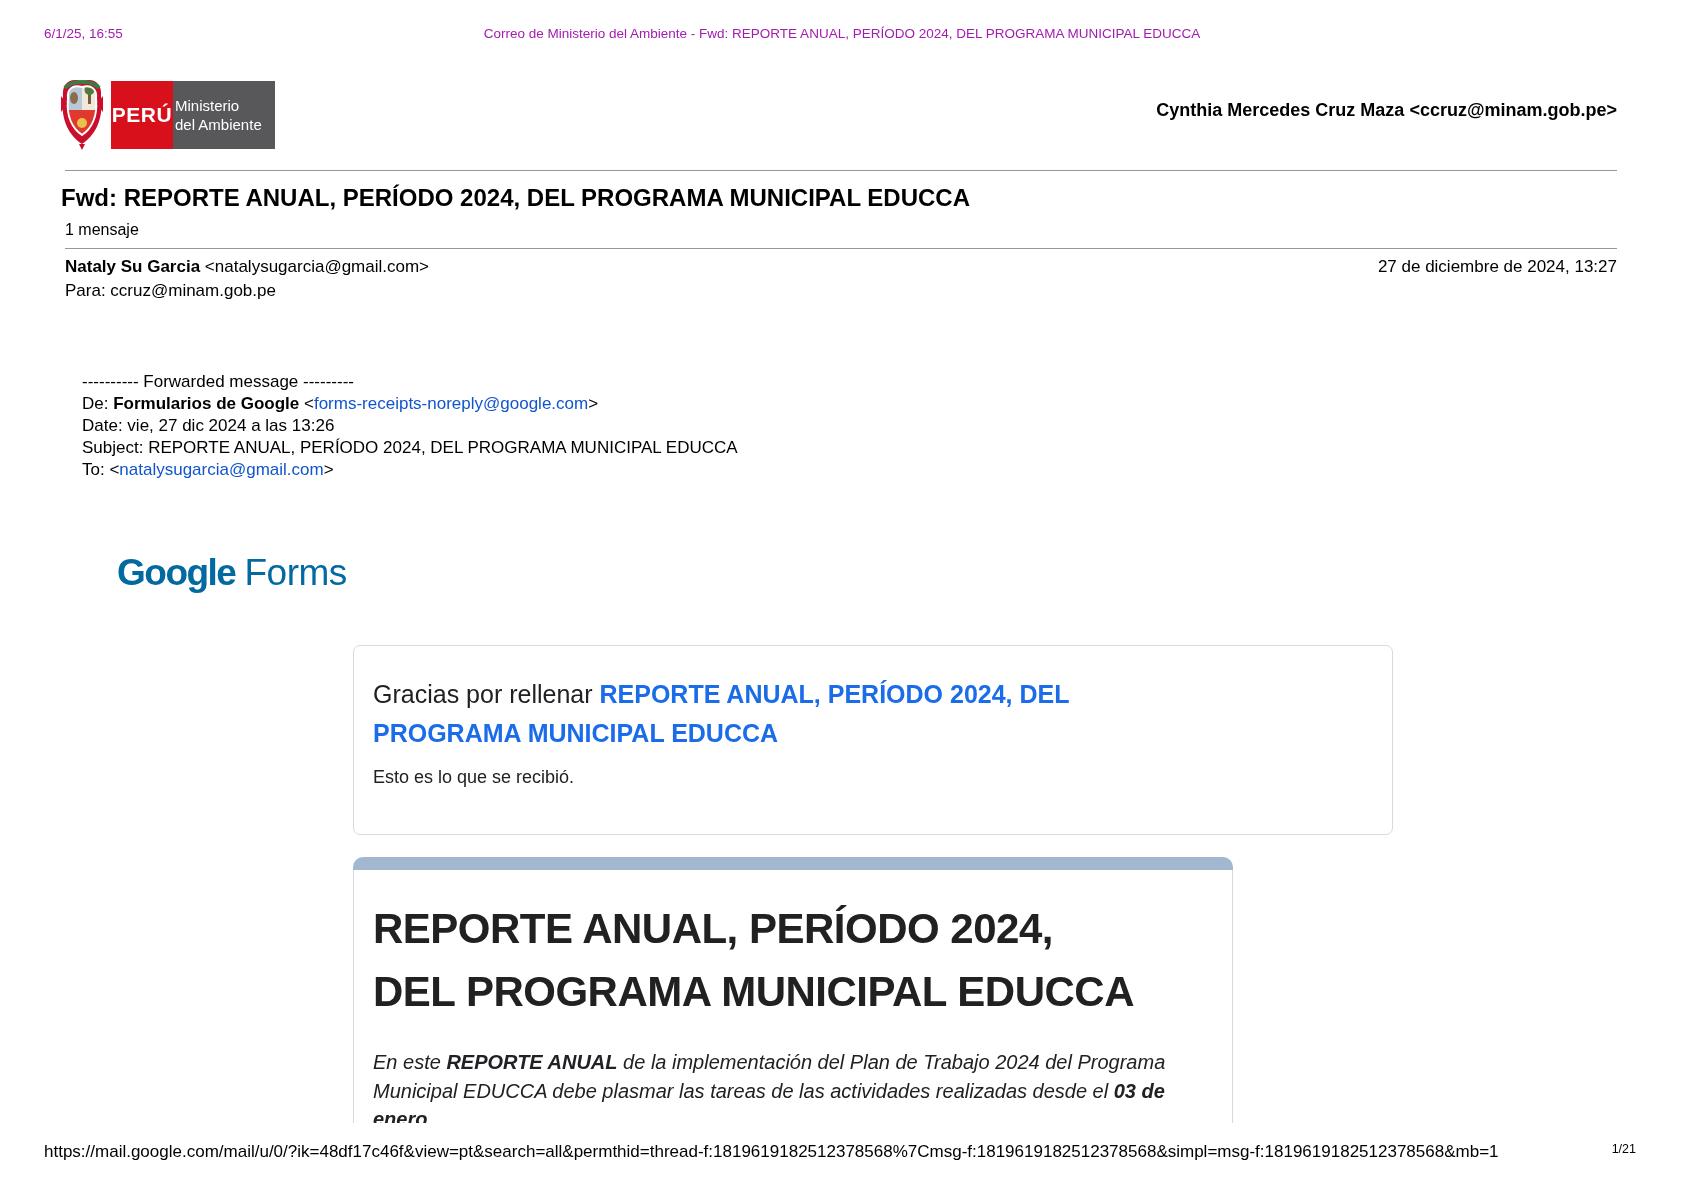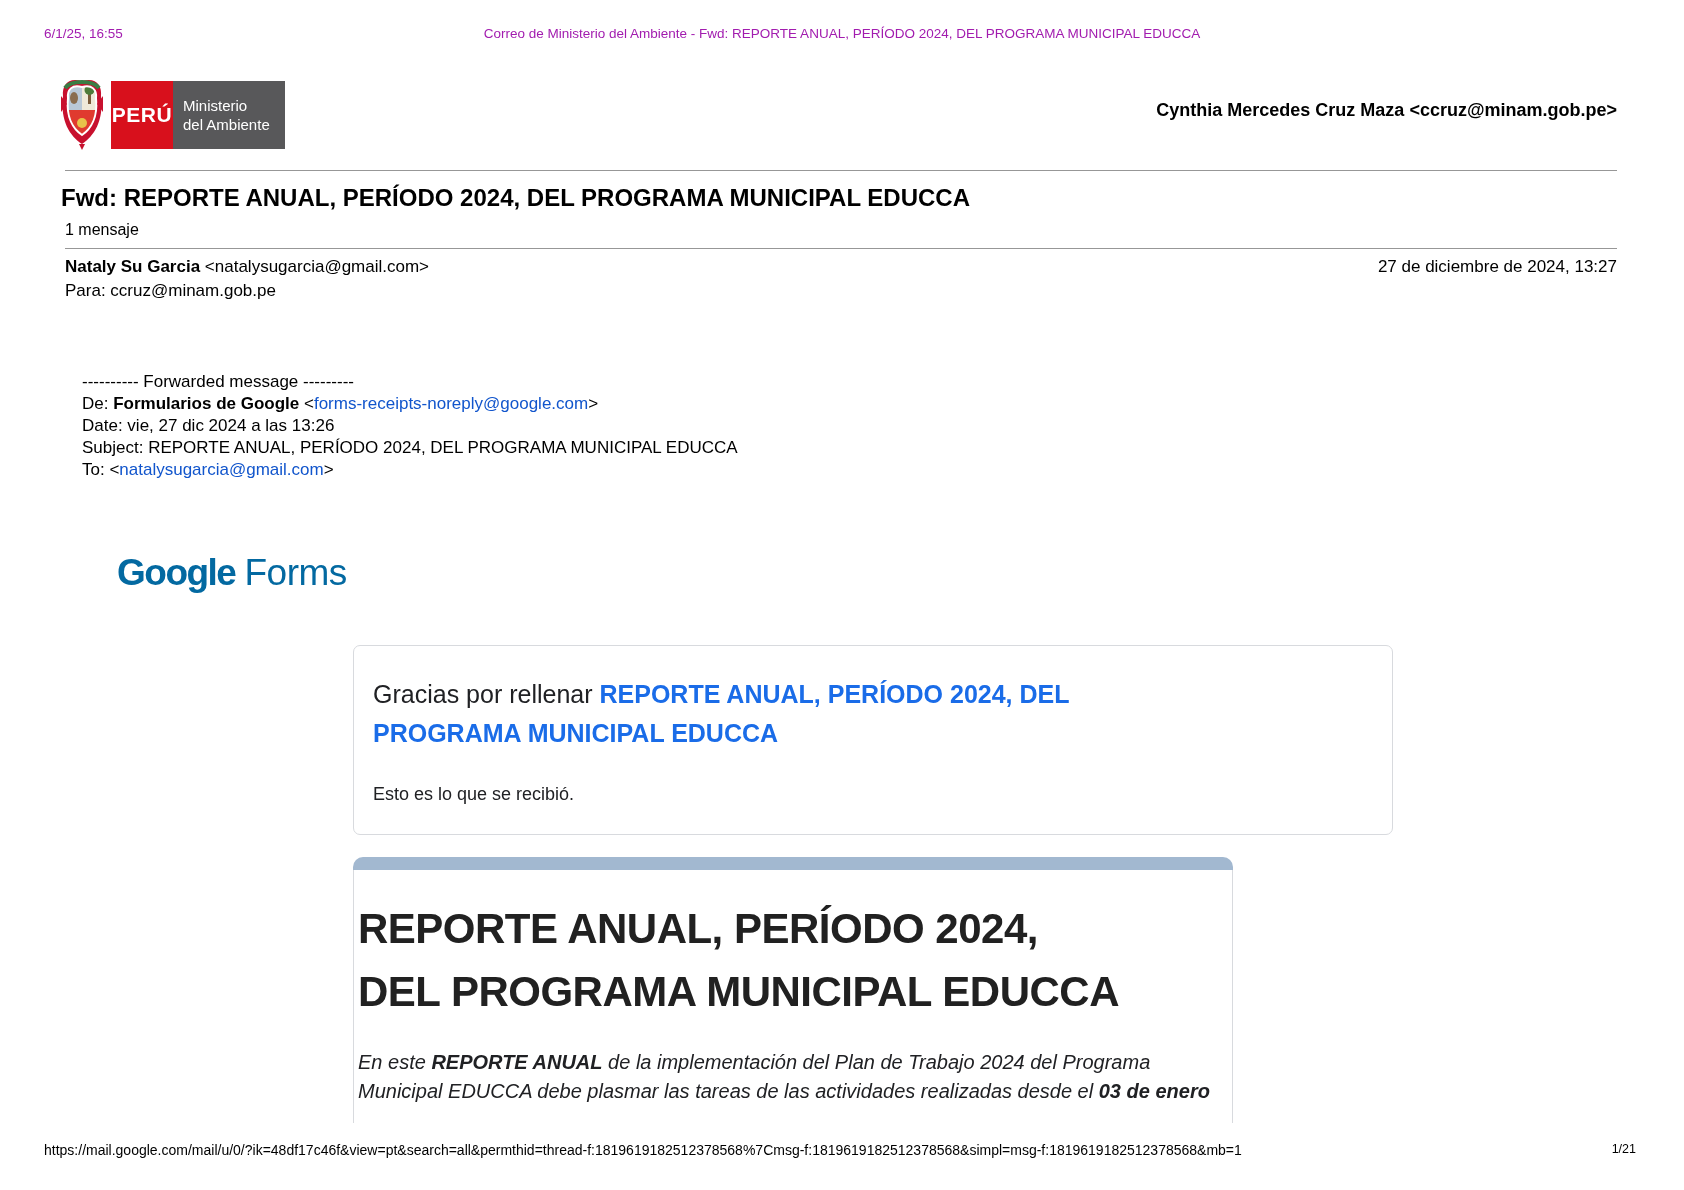--- a/index.html
+++ b/index.html
@@ -4,29 +4,29 @@
 <style>
   html,body{margin:0;padding:0;background:#fff;}
   #canvas{
     position:relative;width:1684px;height:1190px;background:#ffffff;
     font-family:"Liberation Sans", sans-serif;color:#000;overflow:hidden;
   }
   
   .meta{font-size:13.5px;color:#a21caf;white-space:nowrap;}
   .meta-left{position:absolute;left:44px;top:26px;}
   .meta-title{position:absolute;left:0;right:0;top:26px;text-align:center;}
-  .footer-url{position:absolute;left:44px;top:1142px;font-size:14px;white-space:nowrap;}
+  .footer-url{position:absolute;left:44px;top:1142px;font-size:17px;white-space:nowrap;}
   .footer-page{position:absolute;right:48px;top:1142px;font-size:12.5px;}
   
   .logo{position:absolute;left:57px;top:74px;display:flex;align-items:center;}
   .coat{width:50px;height:76px;display:block;}
   .logo-red{margin-top:5px;margin-left:4px;width:62px;height:68px;background:#d8101c;color:#fff;
     font-weight:bold;font-size:21px;display:flex;align-items:center;justify-content:center;letter-spacing:0.5px;}
-  .logo-gray{margin-top:5px;width:112px;height:68px;background:#58585a;color:#fff;font-size:15px;line-height:19px;
-    display:flex;flex-direction:column;justify-content:center;padding-left:10px;box-sizing:border-box;}
+  .logo-gray{margin-top:5px;width:102px;height:68px;background:#58585a;color:#fff;font-size:15px;line-height:19px;
+    display:flex;flex-direction:column;justify-content:center;padding-left:2px;box-sizing:border-box;}
   
   .owner{position:absolute;top:100px;right:67px;font-weight:bold;font-size:18px;}
   
   .rule{position:absolute;left:65px;width:1552px;height:0;border-top:1px solid #979797;}
   .rule-1{top:170px;}
   .rule-2{top:248px;}
   
   .subject{position:absolute;left:61px;top:184px;font-size:24px;font-weight:bold;}
   .msgcount{position:absolute;left:65px;top:221px;font-size:16px;}
   
@@ -37,25 +37,25 @@
   a.mail-link{color:#1155cc;text-decoration:none;cursor:pointer;}
   
   .gforms{position:absolute;left:117px;top:552px;font-size:37px;color:#0369a1;}
   .gforms .w1{font-weight:600;letter-spacing:-1.5px;}
   .gforms .w2{font-weight:400;margin-left:9px;letter-spacing:-0.5px;}
   
   .card1{position:absolute;left:353px;top:645px;width:1040px;height:190px;box-sizing:border-box;
     border:1.5px solid #d8dade;border-radius:7px;background:#fff;padding:29px 20px 0 19px;}
   .card1-main{font-size:25px;line-height:39px;color:#202124;max-width:812px;}
   .card1-main a{color:#1a6ce8;font-weight:bold;text-decoration:none;cursor:pointer;}
-  .card1-note{margin-top:31px;font-size:18px;color:#202124;}
+  .card1-note{margin-top:14px;font-size:18px;color:#202124;}
   .card2{position:absolute;left:353px;top:857px;width:880px;box-sizing:border-box;}
   .card2-bar{height:13px;background:#a2b8d0;border-radius:10px 10px 0 0;}
   .card2-body{border-left:1.5px solid #d8dade;border-right:1.5px solid #d8dade;background:#fff;
-    height:253px;padding:27px 20px 0 4px;box-sizing:border-box;overflow:hidden;}
+    height:253px;padding:27px 20px 0 19px;box-sizing:border-box;overflow:hidden;}
   .card2-title{font-size:42px;font-weight:bold;line-height:63px;color:#212121;letter-spacing:-0.5px;}
   .card2-desc{margin-top:25px;font-style:italic;font-size:20px;line-height:28.5px;color:#202124;}
 </style>
 </head>
 <body>
 
 <div id="canvas">
 
   <div class="meta meta-left">6/1/25, 16:55</div>
   <div class="meta meta-title">Correo de Ministerio del Ambiente - Fwd: REPORTE ANUAL, PERÍODO 2024, DEL PROGRAMA MUNICIPAL EDUCCA</div>

